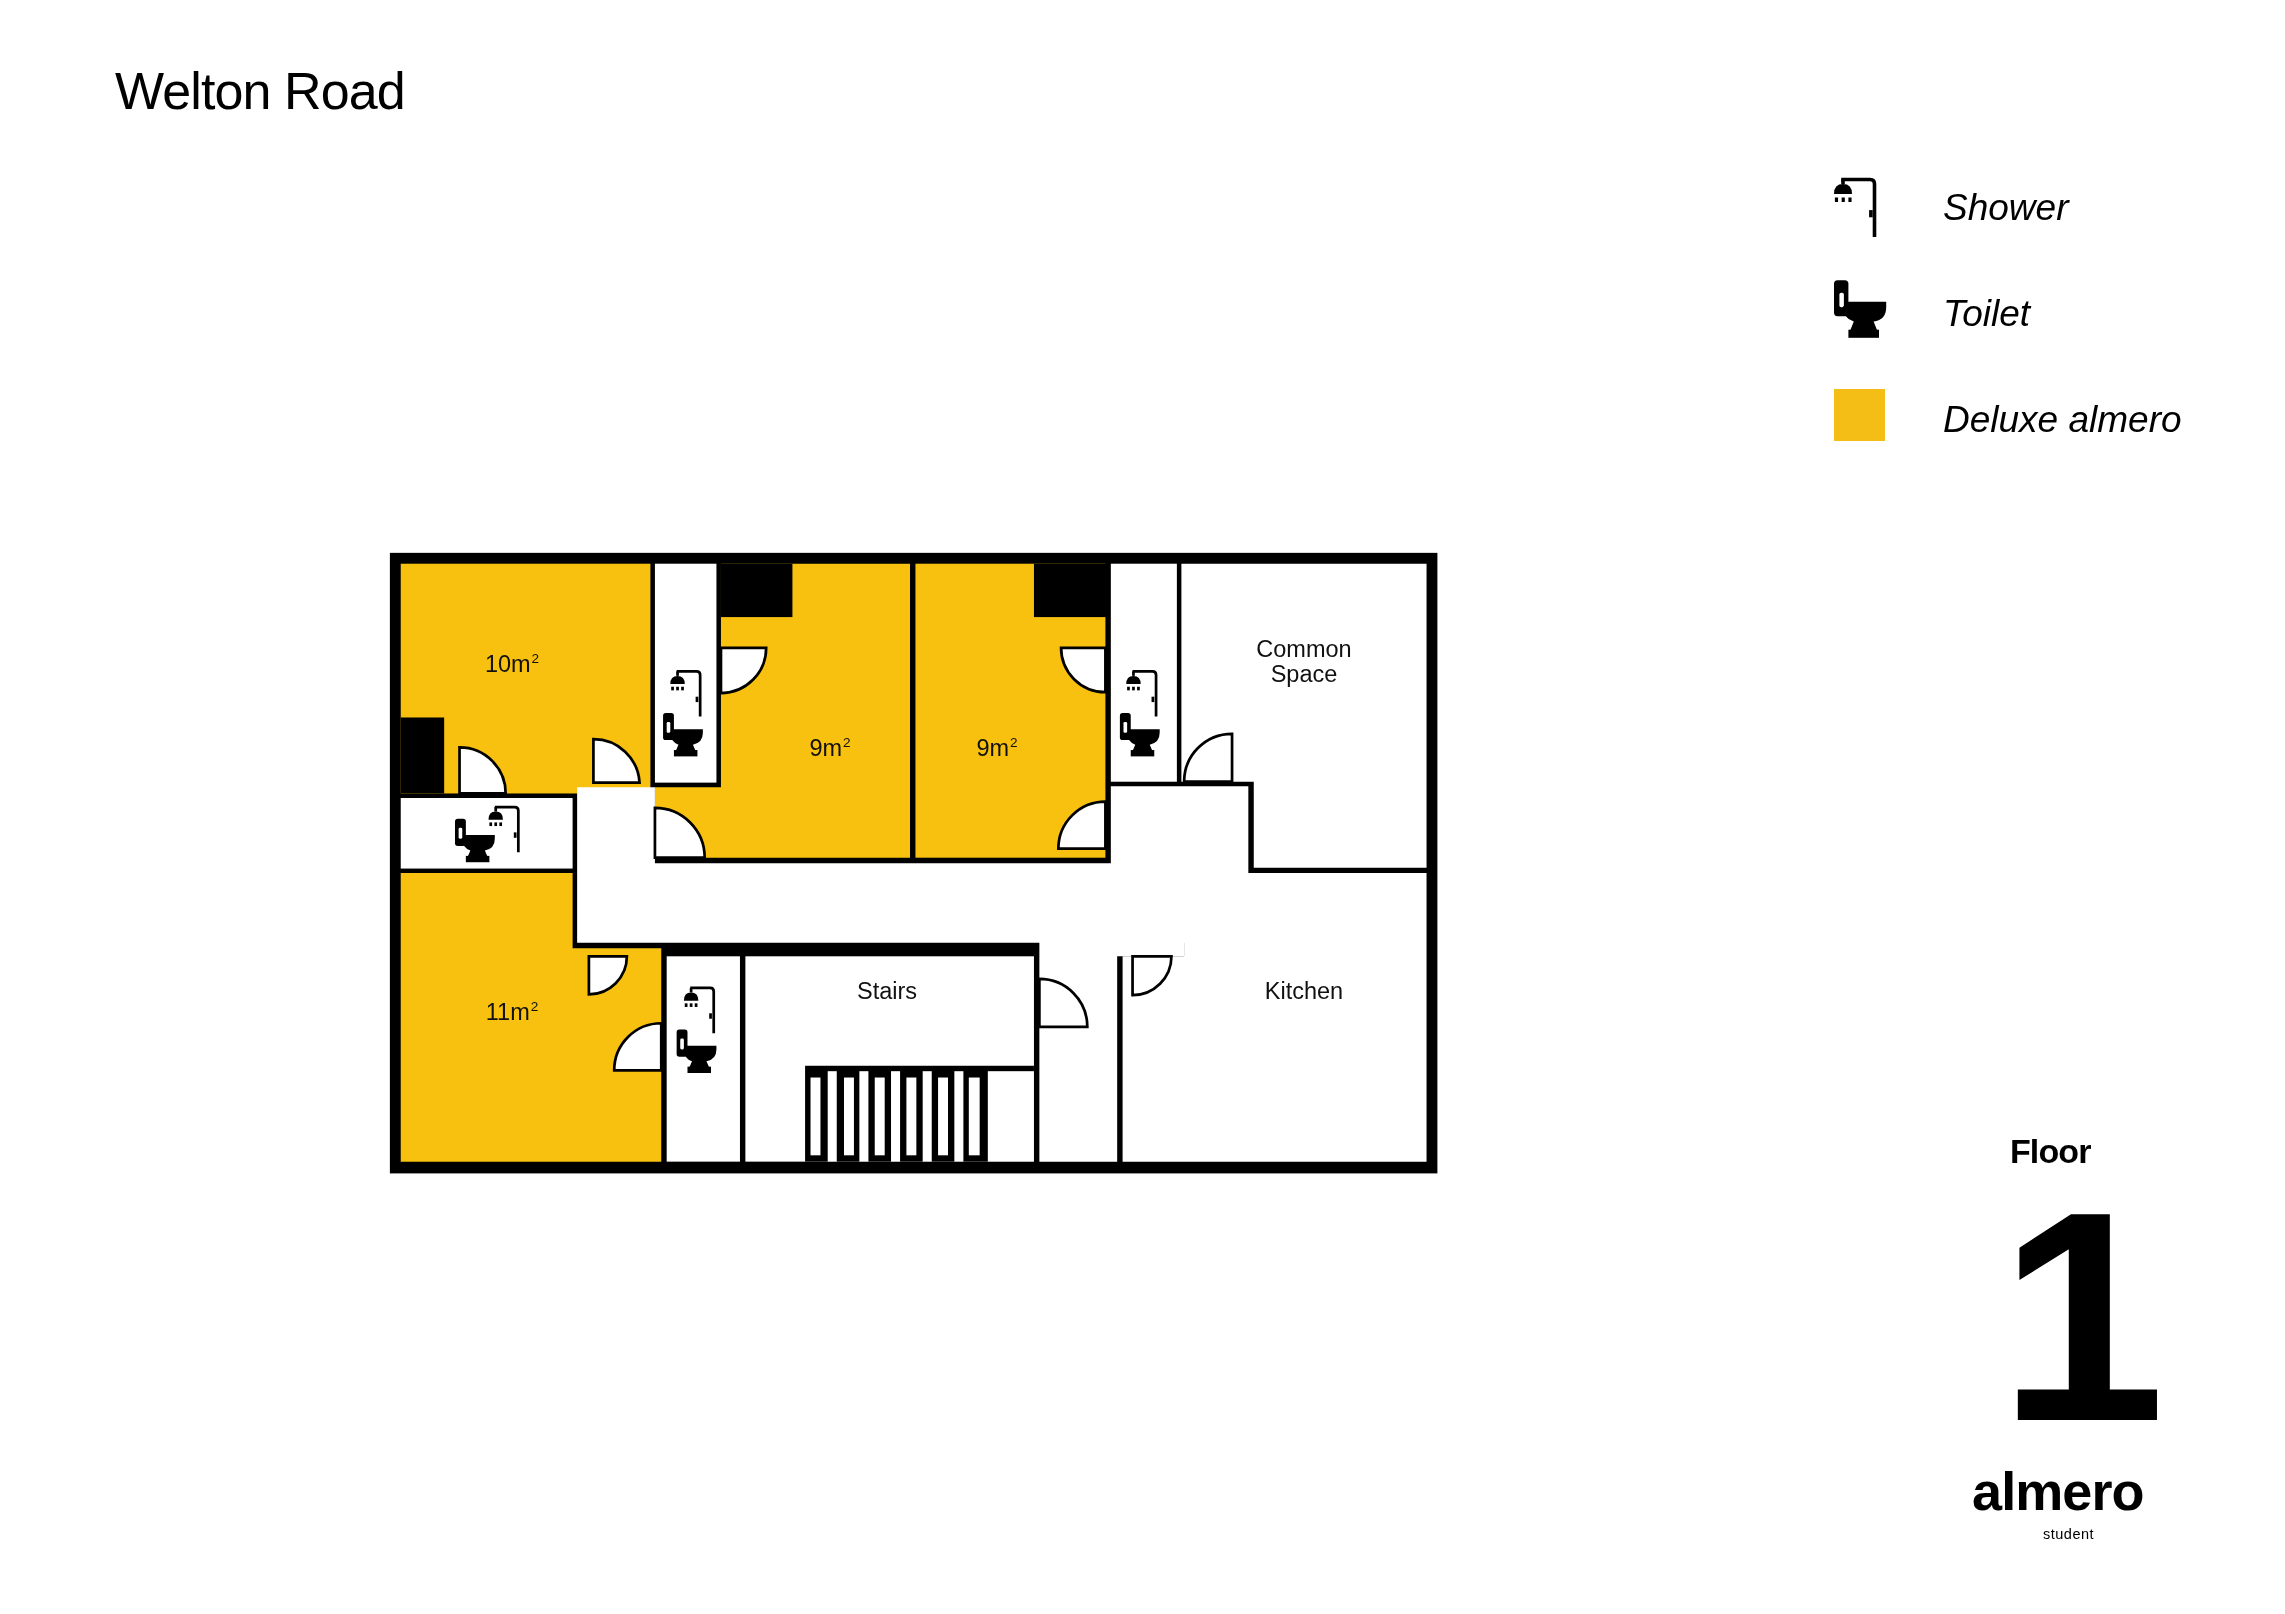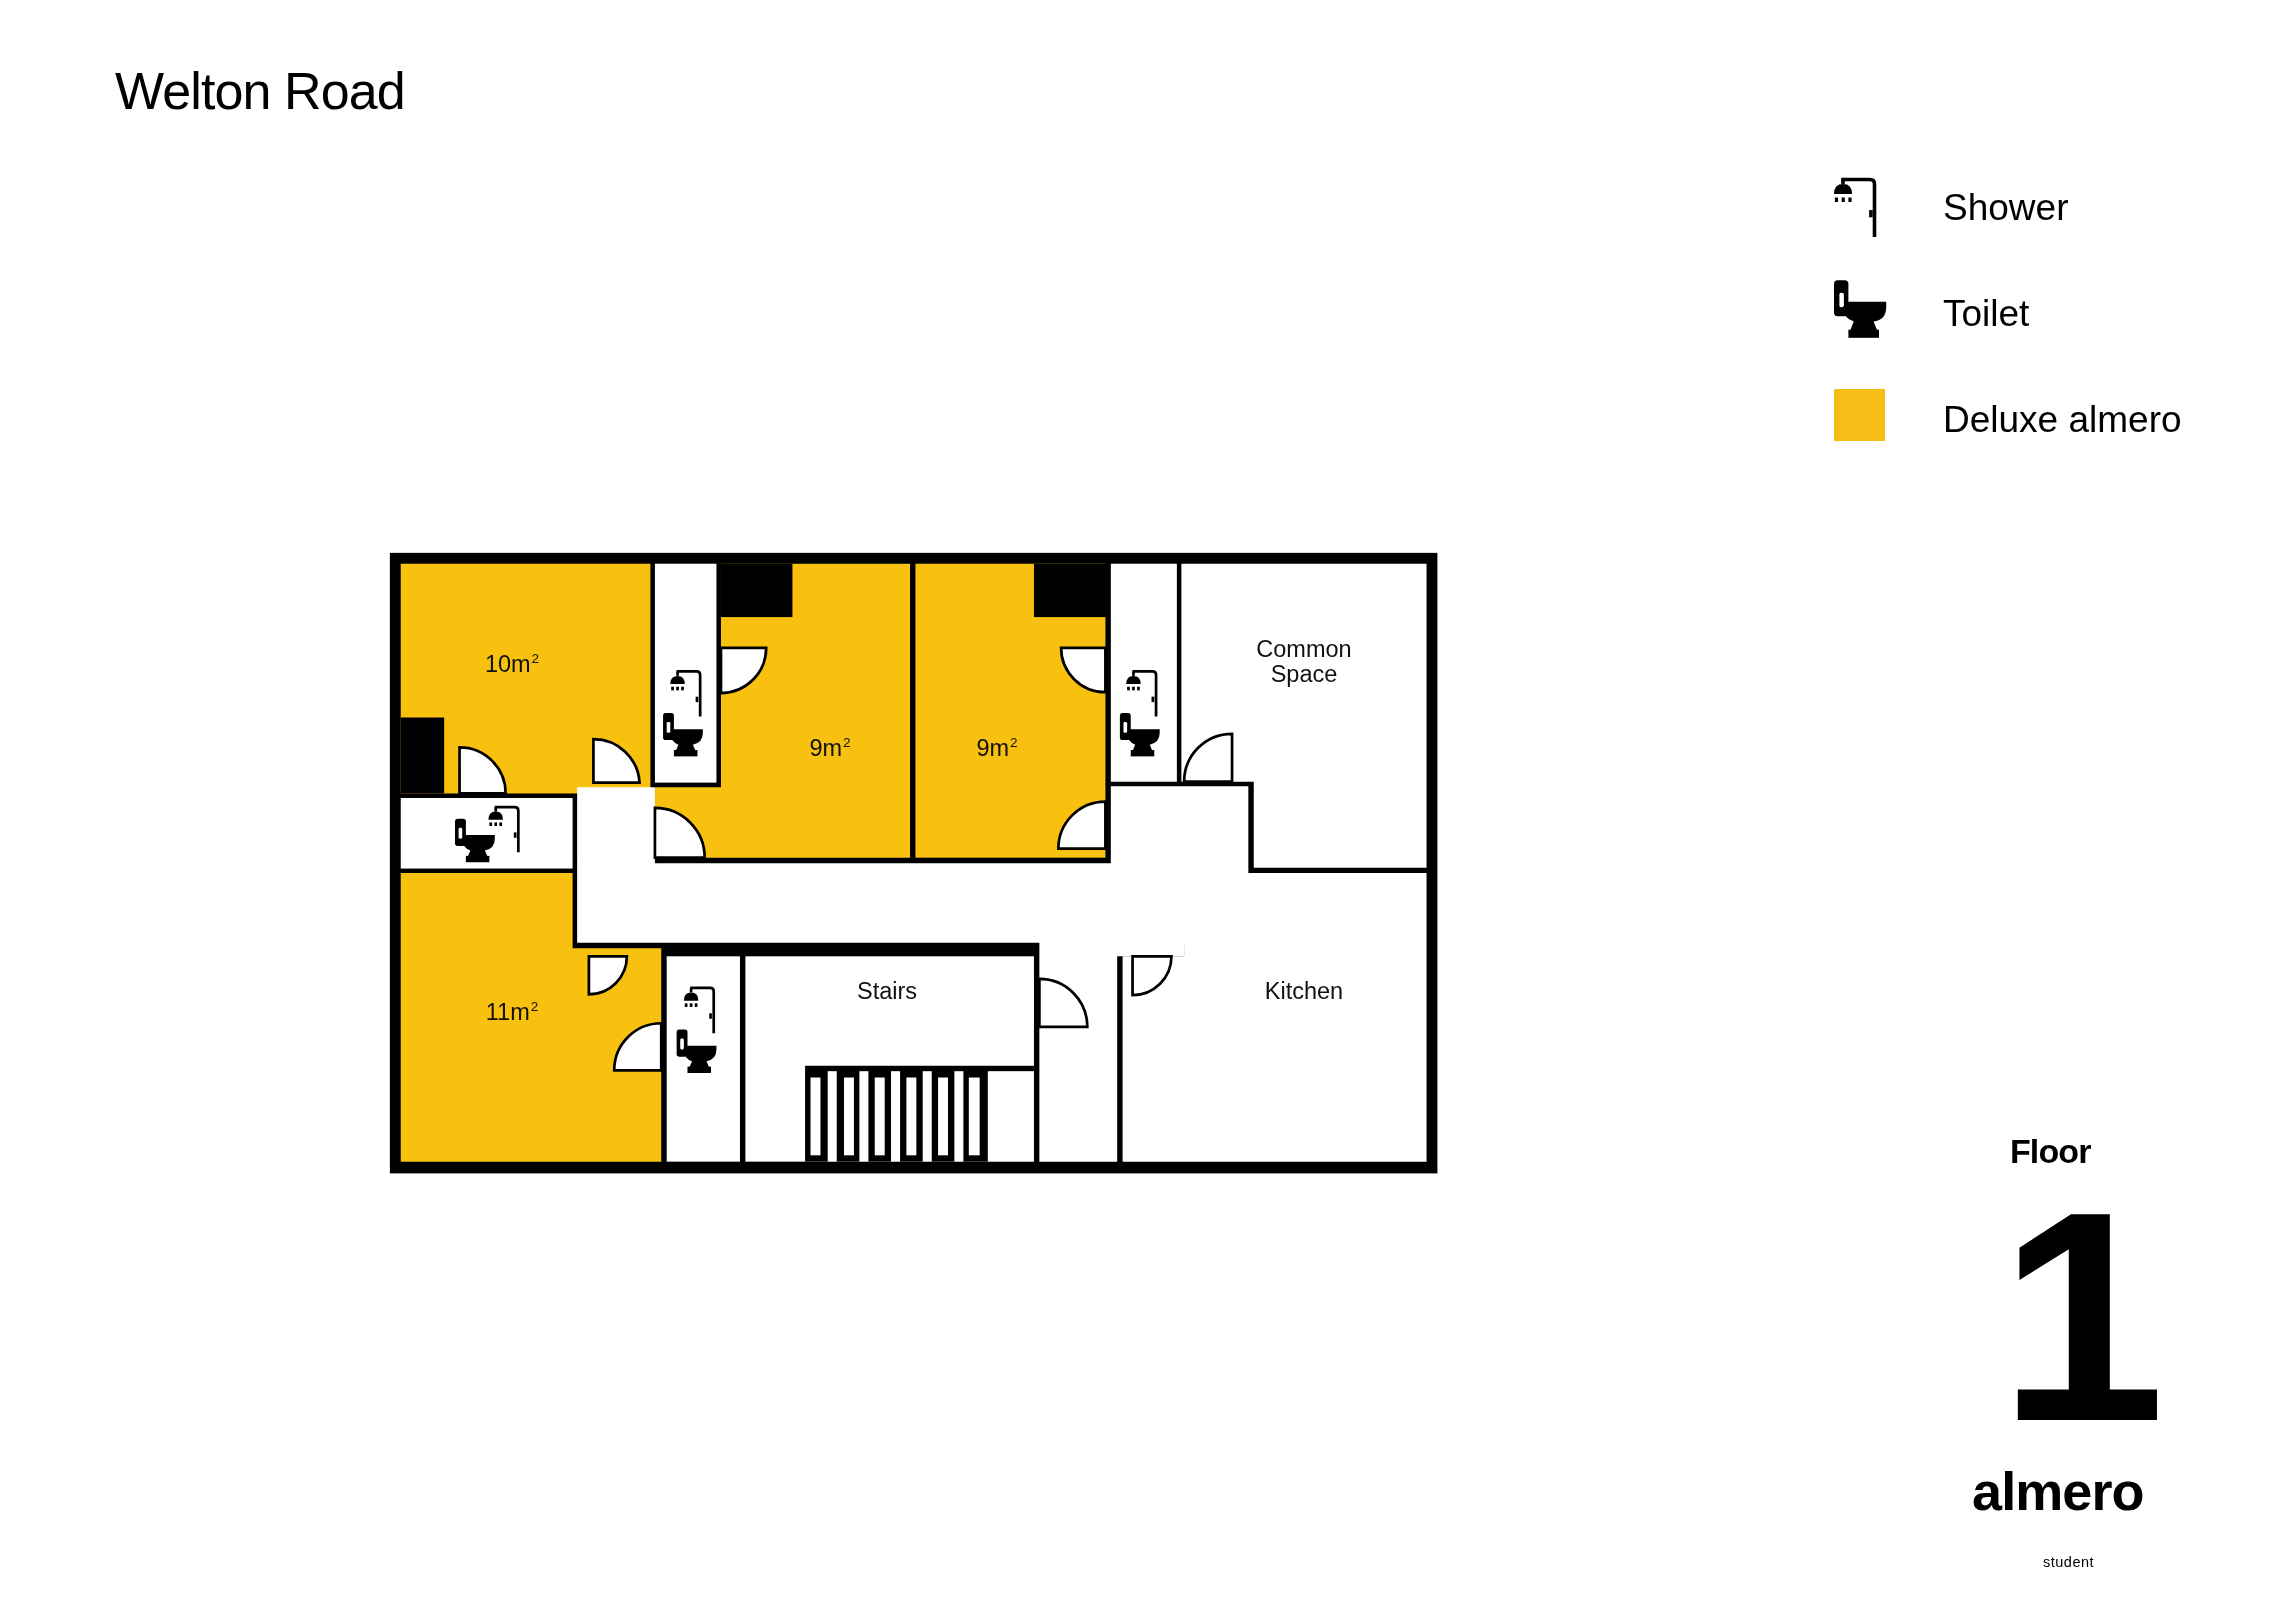--- a/index.html
+++ b/index.html
@@ -1,29 +1,29 @@
 <!DOCTYPE html>
 <html style="font-size:14.5px"><head>
 <meta charset="utf-8">
 <style>
   html, body { margin: 0; padding: 0; background: #ffffff; }
   body { width: 2285px; height: 1615px; position: relative; overflow: hidden;
          font-family: "Liberation Sans", "DejaVu Sans", sans-serif; color: #000; }
   .abs { position: absolute; }
   .title { left: 115px; top: 65px; font-size: 52px; font-weight: 400; letter-spacing: -0.9px; line-height: 1; }
   .legend-item { position: absolute; left: 1834px; height: 65px; }
-  .legend-label { position: absolute; left: 109px; font-size: 37px; line-height: 1; white-space: nowrap; }
+  .legend-label { position: absolute; left: 109px; font-size: 37px; line-height: 1; white-space: nowrap; font-style: italic; }
   .legend-swatch { position: absolute; left: 0; top: 0; width: 51px; height: 52px; }
   .plan { position: absolute; left: 0; top: 0; width: 2285px; height: 1615px; }
   .room-label { position: absolute; font-size: 23.5px; line-height: 1.08; text-align: center; color: #111; white-space: nowrap; transform: translateX(-50%); }
   .room-label sup { font-size: 13.6px; vertical-align: 0; position: relative; top: -9px; margin-left: 0.9px; }
   .floor-word { left: 2010px; top: 1134px; font-size: 34px; font-weight: 700; line-height: 1; letter-spacing: -0.9px; }
   .floor-num { left: 1999px; top: 1167px; font-size: 299px; font-weight: 700; line-height: 1; letter-spacing: -5.4px; }
   .brand { left: 1972px; top: 1464px; font-size: 54px; font-weight: 700; line-height: 1; letter-spacing: -0.9px; }
-  .brand-sub { left: 2043px; top: 1527px; font-size: 14.5px; line-height: 1; letter-spacing: 0.5px; margin-top: 28px; }
+  .brand-sub { left: 2043px; top: 1527px; font-size: 14.5px; line-height: 1; letter-spacing: 0.5px; }
 </style>
 </head>
 <body>
 
 <div class="abs title">Welton Road</div>
 
 <div>
   <div class="legend-item" style="top:174px;">
     <svg class="abs" style="left:0;top:0" width="45" height="65" viewBox="0 0 50 72">
       <path d="M8 6 H40 Q45 6 45 11 V70" fill="none" stroke="#000" stroke-width="4"></path>

